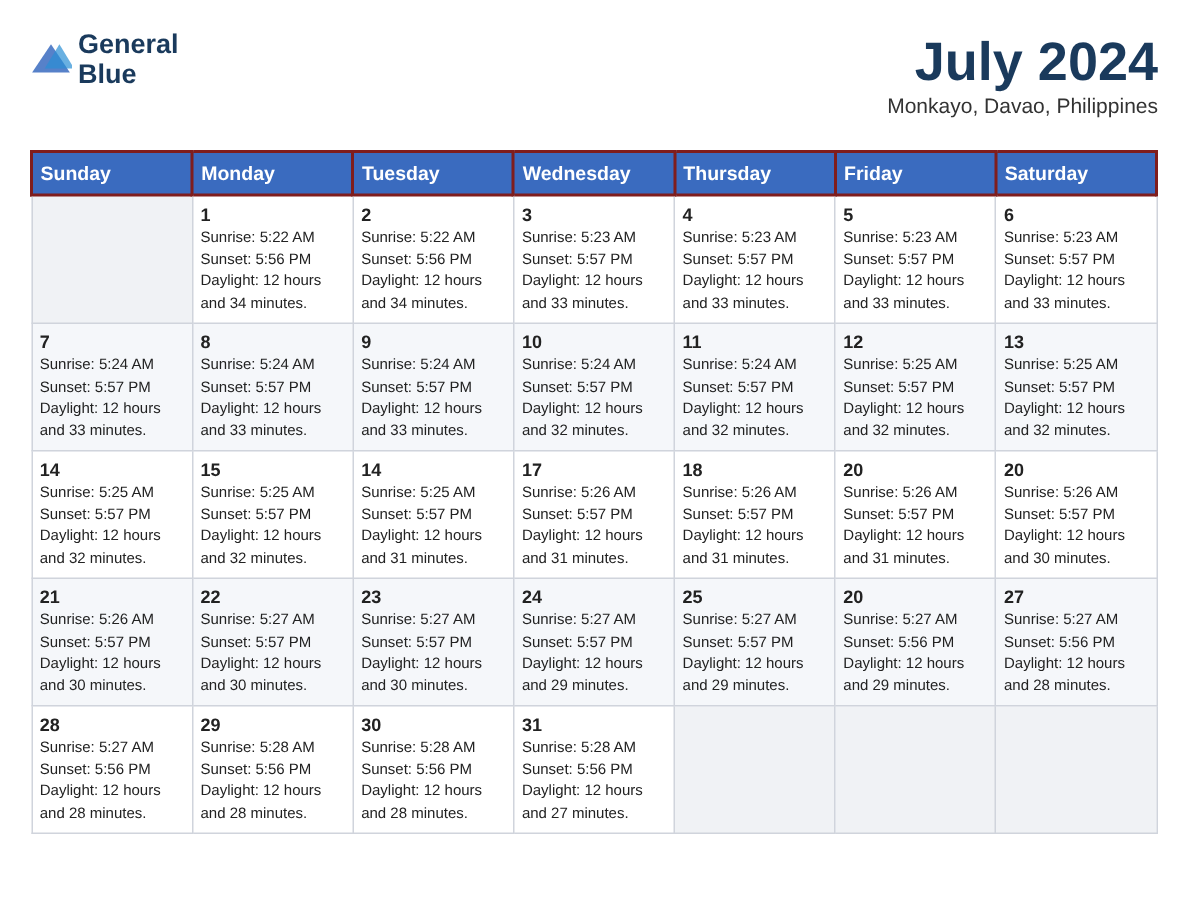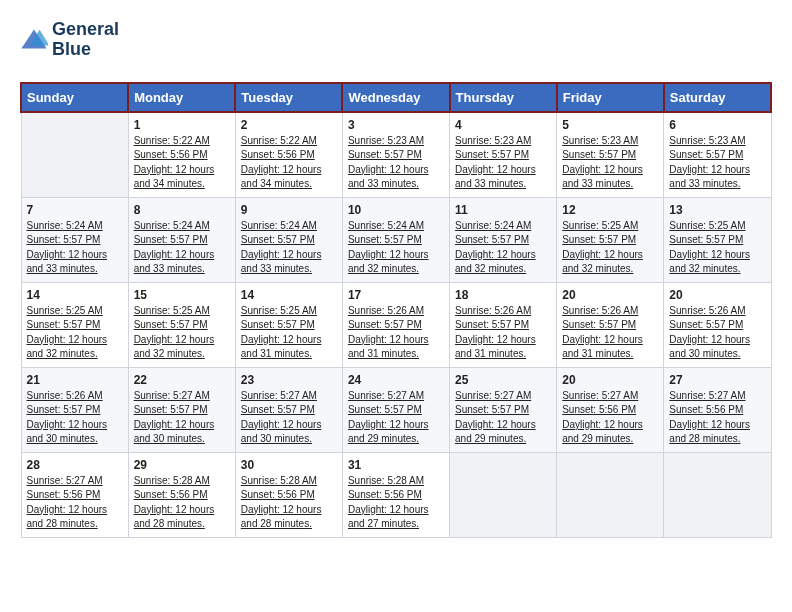--- a/index.html
+++ b/index.html
@@ -79,40 +79,43 @@
     .day-num {
       font-size: 12px;
       font-weight: bold;
       margin-bottom: 2px;
       color: #222;
     }
     .cell-info {
       font-size: 10px;
       color: #222;
       line-height: 1.45;
-      text-decoration: underline;
     }
     .empty-cell {
       background: #f0f2f5;
     }
   </style>
 </head>
 <body>
 
 <div class="header">
   <div class="logo">
     <svg class="logo-icon" viewBox="0 0 40 40" xmlns="http://www.w3.org/2000/svg">
       <polygon points="20,5 38,32 2,32" fill="#3a6bbf" opacity="0.85"></polygon>
       <polygon points="28,5 42,28 14,28" fill="#2a8fd4" opacity="0.7"></polygon>
     </svg>
     <div class="logo-text">
       <span>General</span>
       <span>Blue</span>
     </div>
   </div>
+  <div class="title-block">
+    <div class="month-year">July 2024</div>
+    <div class="location">Monkayo, Davao, Philippines</div>
+  </div>
 </div>
 
 <table>
   <thead>
     <tr>
     <th>Sunday</th>
         <th>Monday</th>
         <th>Tuesday</th>
         <th>Wednesday</th>
         <th>Thursday</th>

